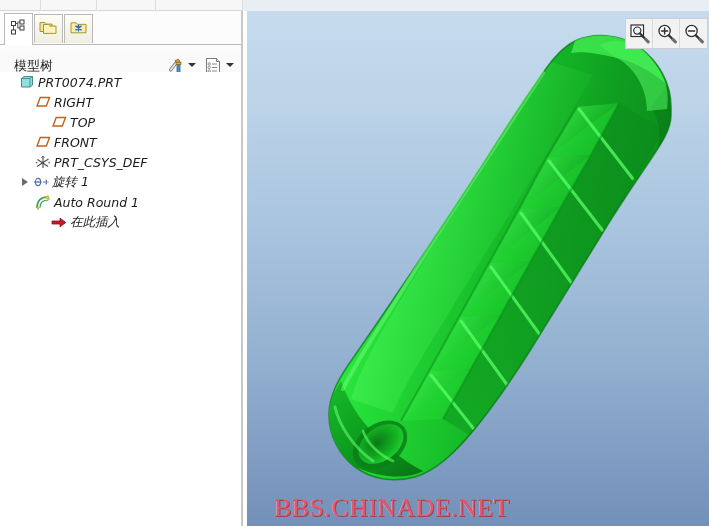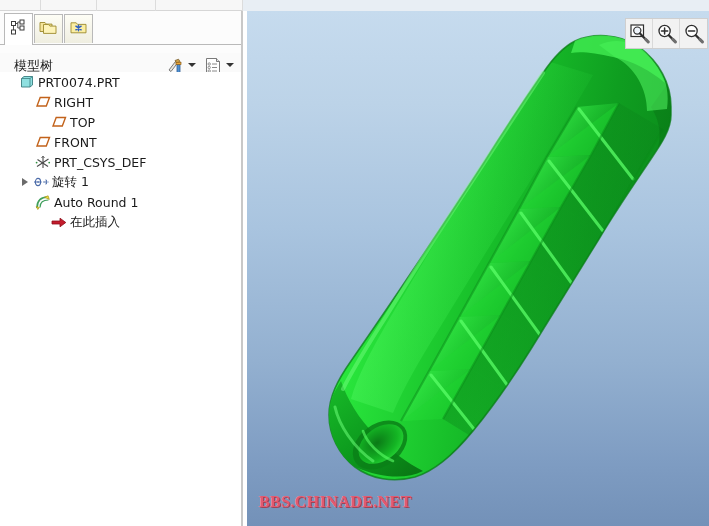--- a/index.html
+++ b/index.html
@@ -156,21 +156,21 @@
     border-bottom: 4.5px solid transparent;
     border-left: 6px solid #6b6b6b;
   }
   .tw-icon {
     width: 18px;
     flex: 0 0 18px;
     display: flex;
     align-items: center;
     justify-content: center;
   }
-  .tw-label { padding-left: 2px; }
+  .tw-label { padding-left: 2px; font-style: italic; }
 
   
   .viewport {
     position: absolute;
     left: 247px; top: 11px;
     width: 462px;
     height: 515px;
     overflow: hidden;
     background: linear-gradient(180deg, #c6dbee 0%, #bcd3e8 18%, #a9c4df 42%, #93b0d0 68%, #7e9cc2 88%, #7391b8 100%);
   }
@@ -198,25 +198,25 @@
     align-items: center;
     justify-content: center;
     border-right: 1px solid #d9d9d9;
     box-sizing: border-box;
   }
   .zoom-btn:last-child { border-right: none; }
 
   
   .watermark {
     position: absolute;
-    left: 259px;
+    left: 274px;
     top: 493px;
     font-family: "Liberation Serif", "DejaVu Serif", serif;
-    font-weight: bold;
-    font-size: 16px;
+    font-weight: normal;
+    font-size: 26px;
     letter-spacing: 0.4px;
     color: #e8566b;
     text-shadow:
        1px 1px 0 #9d3f52,
       -0.5px -0.5px 0 #f2a8b4;
     opacity: 0.95;
     white-space: nowrap;
   }
 
   .svg-model { position: absolute; left: 0; top: 0; }

